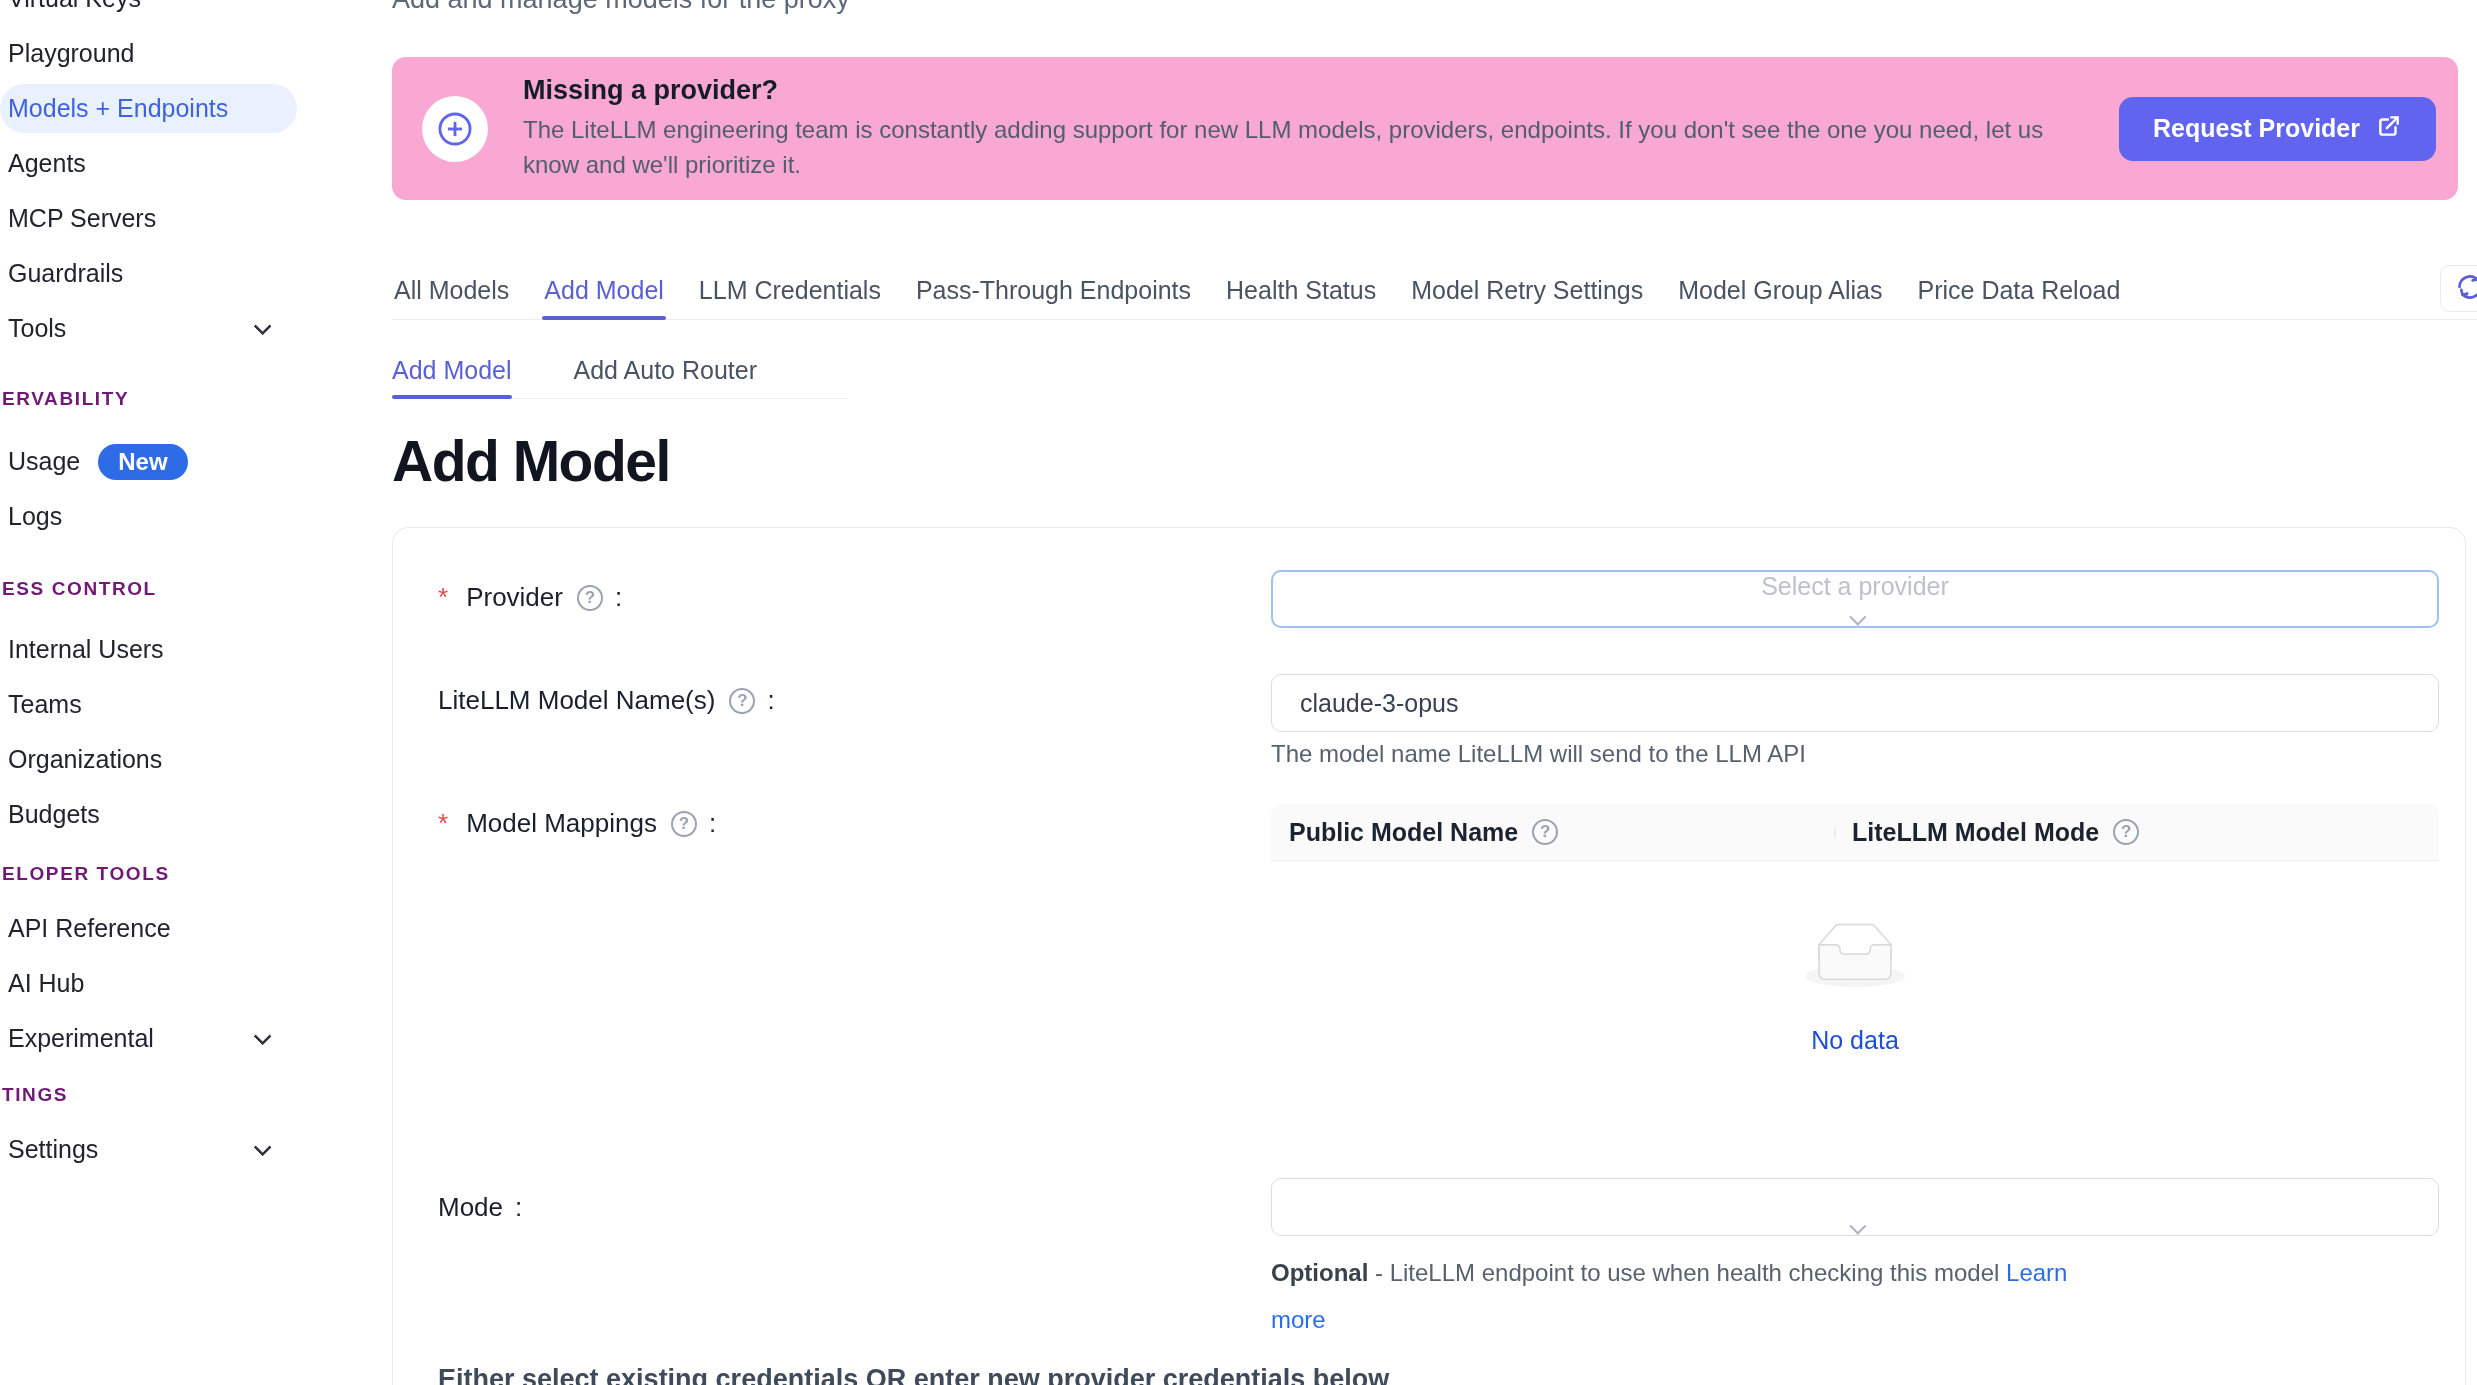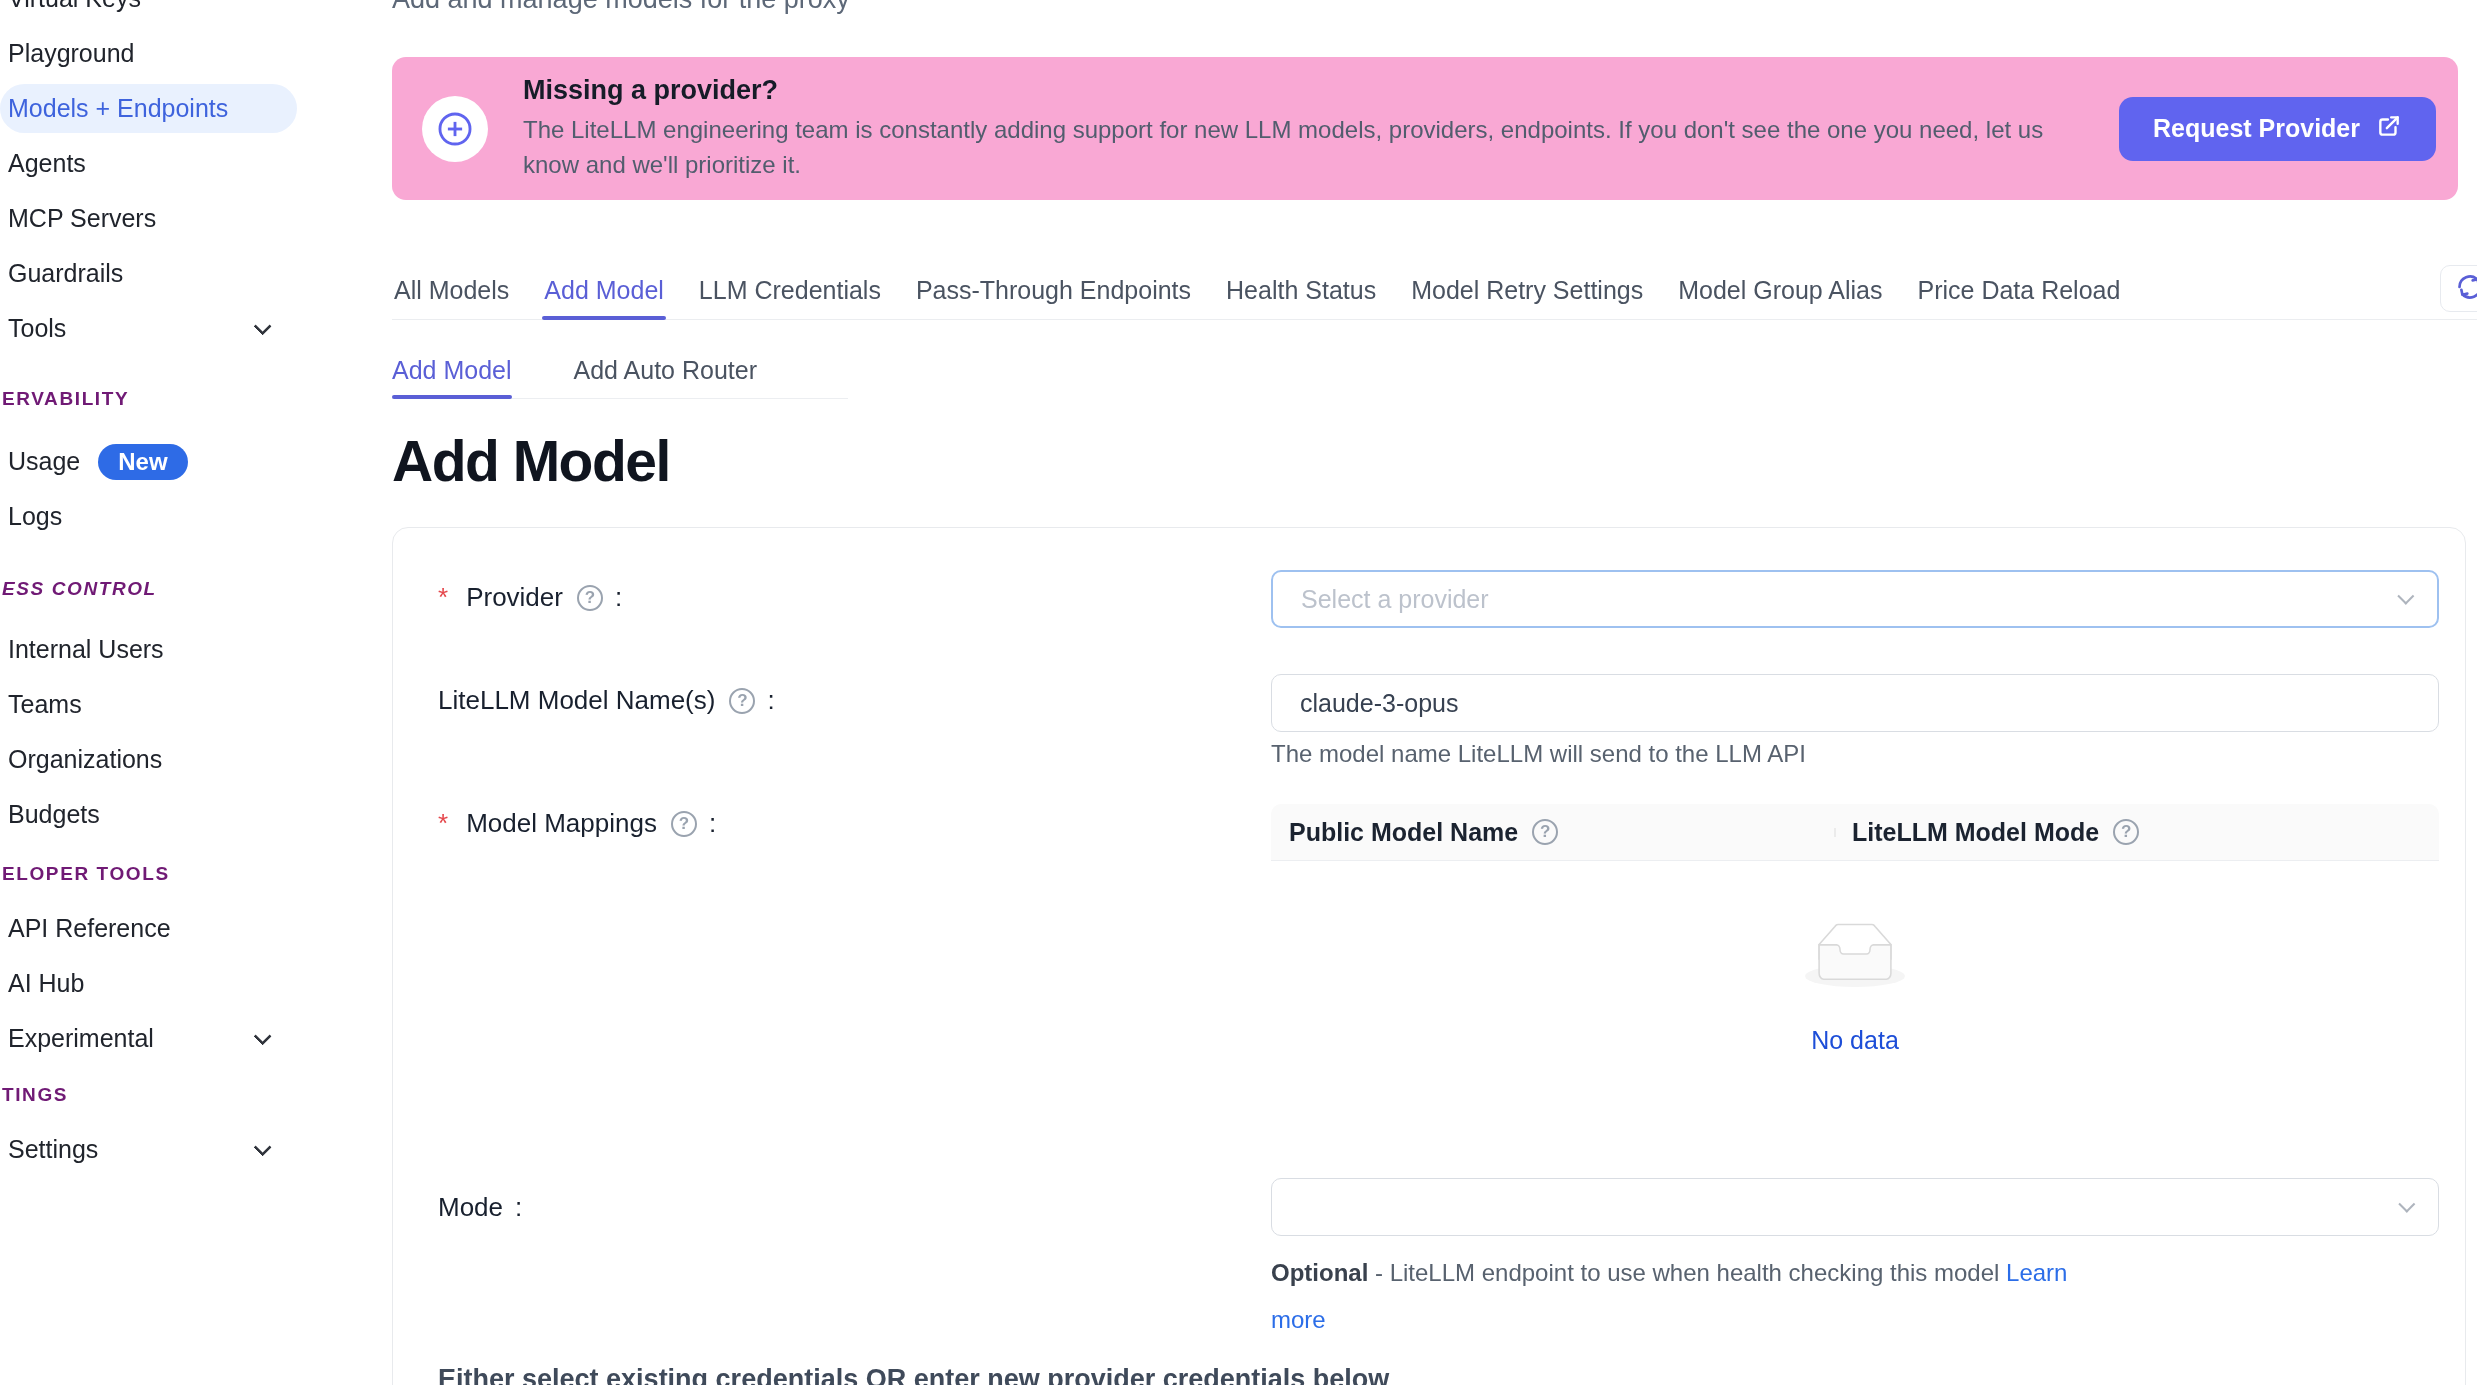--- a/index.html
+++ b/index.html
@@ -24,21 +24,21 @@
   }
   .chev {
     width:13px; height:13px; border-right:3px solid #30343c; border-bottom:3px solid #30343c;
     transform:rotate(45deg) translateY(-3px); border-radius:1px;
   }
   .section-hd {
     height:36px; display:flex; align-items:center; padding-left:2px;
     font-size:19px; font-weight:700; letter-spacing:1.6px; color:#701a75; white-space:nowrap;
   }
   .sec-1 { margin-top:28px; margin-bottom:20px; }
-  .sec-2 { margin-top:30px; margin-bottom:18px;font-style:italic; }
+  .sec-2 { margin-top:30px; margin-bottom:18px; }
   .sec-3 { margin-top:17px; margin-bottom:12px; }
   .sec-4 { margin-top:14px; margin-bottom:12px; }
   
   .main { position:absolute; left:330px; top:0; width:2147px; height:1385px; }
   .subtitle { position:absolute; top:-16px; left:62px; font-size:27px; color:#5d6878; }
   
   .banner {
     position:absolute; top:57px; left:62px; width:2066px; height:143px;
     background:#f9a8d4; border-radius:14px; display:flex; align-items:center;
     padding:0 22px 0 30px;
@@ -100,21 +100,21 @@
   .qmark {
     width:26px; height:26px; border:2px solid #9aa3af; border-radius:50%;
     color:#9aa3af; font-size:17px; font-weight:700; display:inline-flex;
     align-items:center; justify-content:center; margin-left:4px; cursor:pointer; flex:0 0 26px;
   }
   .lbl-provider { top:54px; }
   .lbl-model    { top:157px; }
   .lbl-map      { top:280px; }
   .lbl-mode     { top:664px; }
   .ctl { position:absolute; left:878px; width:1168px; height:58px; border-radius:10px; background:#fff; }
-  .select { border:2px solid #9ec1f0; display:flex; align-items:center; padding:0 28px; cursor:pointer; }
+  .select { border:2px solid #9ec1f0; display:flex; align-items:center; padding:0 28px; cursor:pointer;flex-direction:column; }
   .select.plain { border:1px solid #d9dde3; }
   .select .ph { font-size:25px; color:#bcc2cc; flex:1; }
   .select .val { font-size:25px; color:#374151; flex:1; }
   .sel-chev {
     width:12px; height:12px; border-right:2.5px solid #aeb4bd; border-bottom:2.5px solid #aeb4bd;
     transform:rotate(45deg) translateY(-4px);
   }
   .sel-provider { top:42px; }
   .sel-mode { top:650px; }
   .input {

